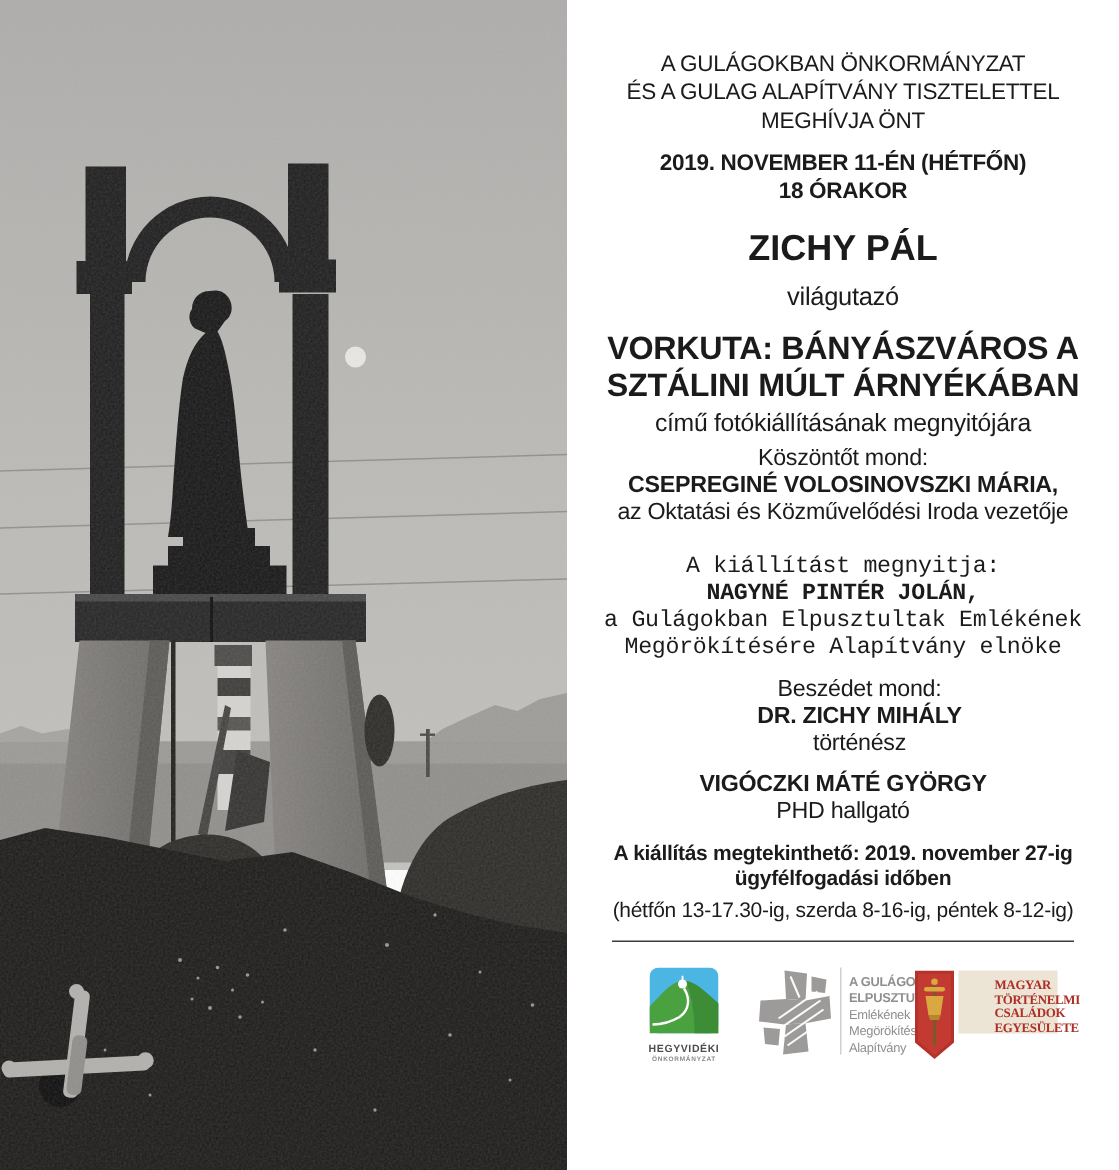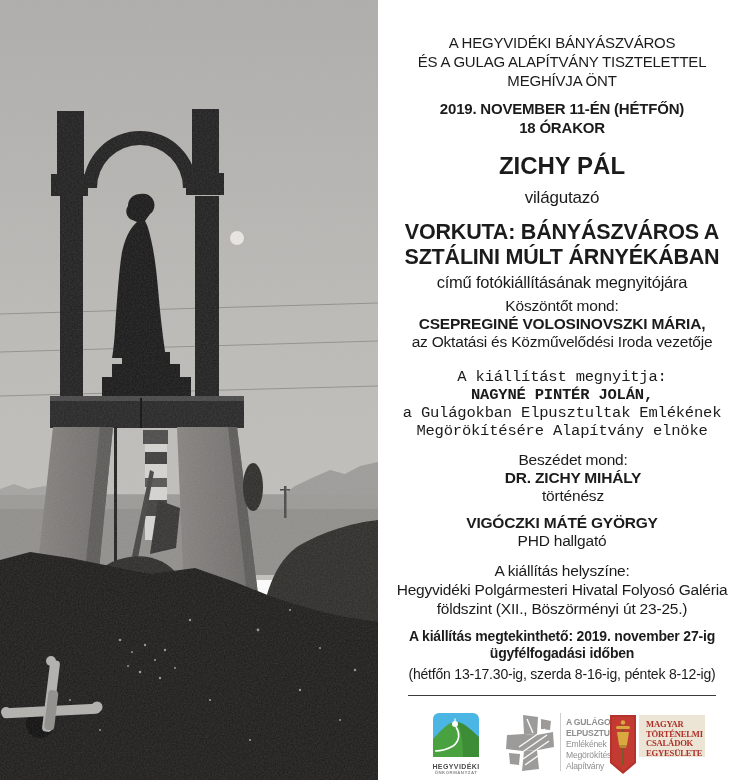--- a/index.html
+++ b/index.html
@@ -25,21 +25,21 @@
   .rule{margin:12px auto 0 auto;width:308px;border:none;border-top:1.6px solid #3c3c3c;}
   .logos{position:relative;height:80px;margin-top:7px;}
   .logo-heg{position:absolute;left:49px;top:10px;width:58px;text-align:center;}
   .logo-heg .t1{font-size:7px;font-weight:bold;color:#4d4d4d;letter-spacing:.4px;margin-top:2px;}
   .logo-heg .t2{font-size:4.3px;font-weight:bold;color:#8a8a8a;letter-spacing:.5px;}
   .logo-gulag{position:absolute;left:127px;top:10px;display:flex;align-items:flex-start;}
   .gulag-divider{width:1px;height:58px;background:#cfcfcf;margin-left:5px;margin-right:5px;}
   .gulag-text{text-align:left;color:#8f8f8f;font-size:8.6px;line-height:11px;padding-top:4px;}
   .gulag-text .gb{font-weight:bold;}
   .logo-mtcs{position:absolute;left:232px;top:12px;display:flex;align-items:flex-start;}
-  .mtcs-box{margin-left:3px;background:#ece4d4;width:66px;height:42px;padding:5px 0 0 7px;box-sizing:border-box;text-align:left;}
+  .mtcs-box{margin-left:3px;background:#ece4d4;width:66px;height:42px;padding:5px 0 0 24px;box-sizing:border-box;text-align:left;}
   .mtcs-text{font-family:"Liberation Serif",serif;font-weight:bold;color:#ae2f27;font-size:8.6px;line-height:9.6px;letter-spacing:.2px;}
 </style>
 </head>
 <body>
 
 <div class="photo-wrap">
 <svg width="378" height="780" viewBox="0 0 378 780" xmlns="http://www.w3.org/2000/svg">
   <defs>
     <linearGradient id="skyg" x1="0" y1="0" x2="0" y2="1">
       <stop offset="0" stop-color="#aeacaa"></stop>
@@ -181,21 +181,21 @@
     <rect x="48" y="690" width="10" height="40" rx="4" fill="#8f8d89" transform="rotate(7 51 696)"></rect>
   </g>
 
   <rect x="0" y="0" width="378" height="780" filter="url(#grain)" opacity="0.30"></rect>
 </svg>
 </div>
 
 <div class="col">
 
   <div class="intro">
-    <div>A HEGYVIDÉKI BÁNYÁSZVÁROS</div>
+    <div>A GULÁGOKBAN ÖNKORMÁNYZAT</div>
     <div>ÉS A GULAG ALAPÍTVÁNY TISZTELETTEL</div>
     <div>MEGHÍVJA ÖNT</div>
   </div>
 
   <div class="datetime">
     <div>2019. NOVEMBER 11-ÉN (HÉTFŐN)</div>
     <div>18 ÓRAKOR</div>
   </div>
 
   <div class="artist">ZICHY PÁL</div>
@@ -224,25 +224,20 @@
     <div>Beszédet mond:</div>
     <div class="b">DR. ZICHY MIHÁLY</div>
     <div>történész</div>
   </div>
 
   <div class="block blk-d">
     <div class="b">VIGÓCZKI MÁTÉ GYÖRGY</div>
     <div>PHD hallgató</div>
   </div>
 
-  <div class="venue">
-    <div>A kiállítás helyszíne:</div>
-    <div>Hegyvidéki Polgármesteri Hivatal Folyosó Galéria</div>
-    <div>földszint (XII., Böszörményi út 23-25.)</div>
-  </div>
 
   <div class="visit">
     <div>A kiállítás megtekinthető: 2019. november 27-ig</div>
     <div>ügyfélfogadási időben</div>
     <span class="light">(hétfőn 13-17.30-ig, szerda 8-16-ig, péntek 8-12-ig)</span>
   </div>
 
   <hr class="rule">
 
   <div class="logos">

